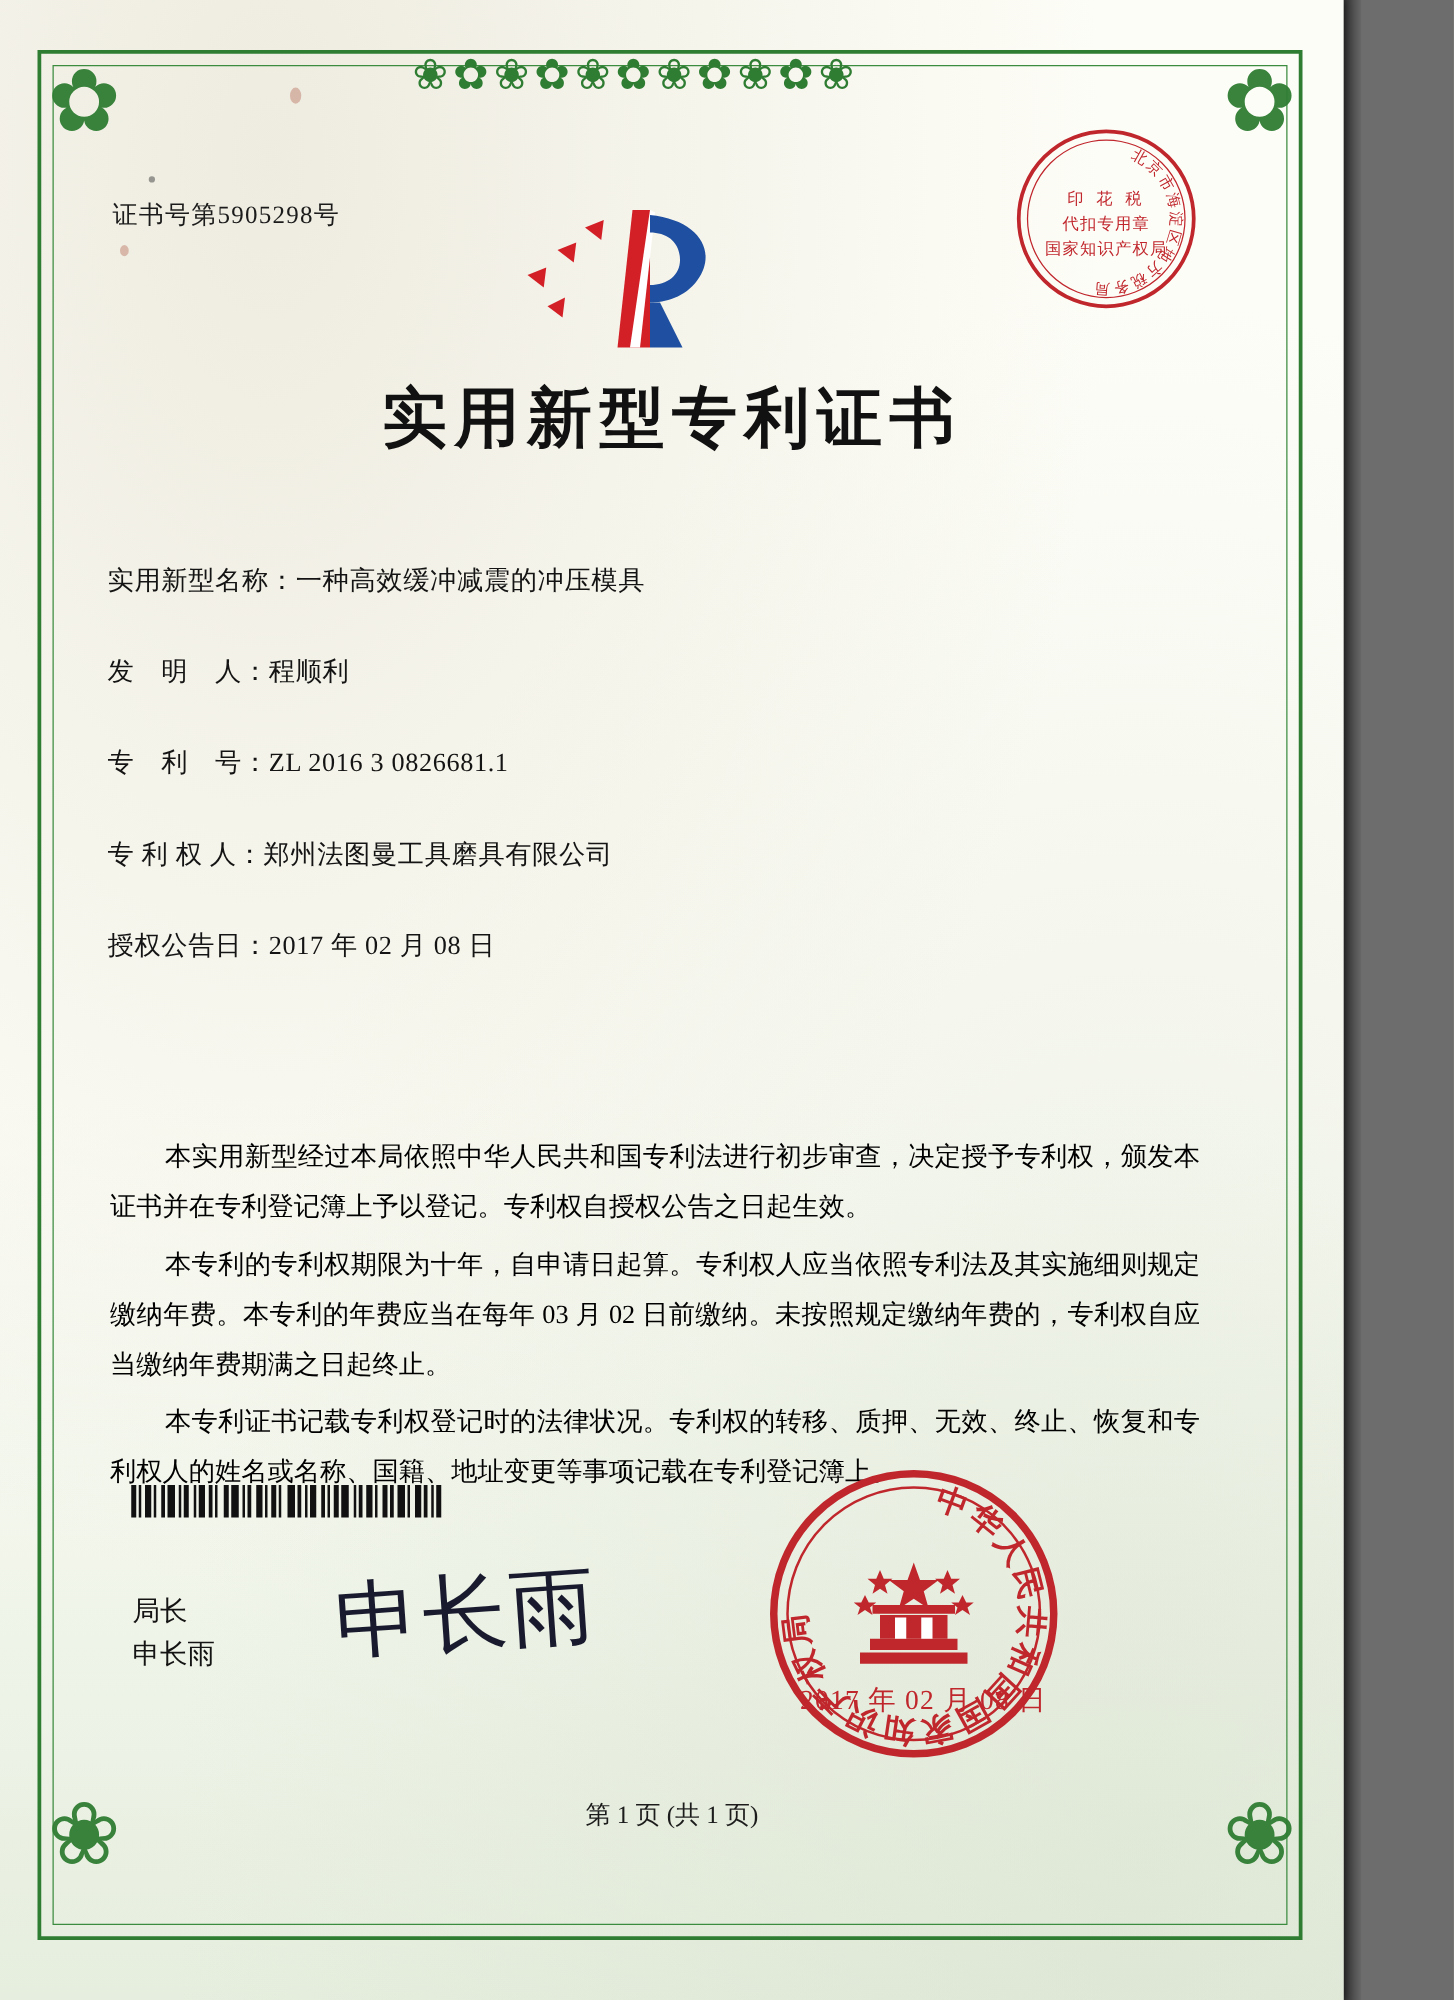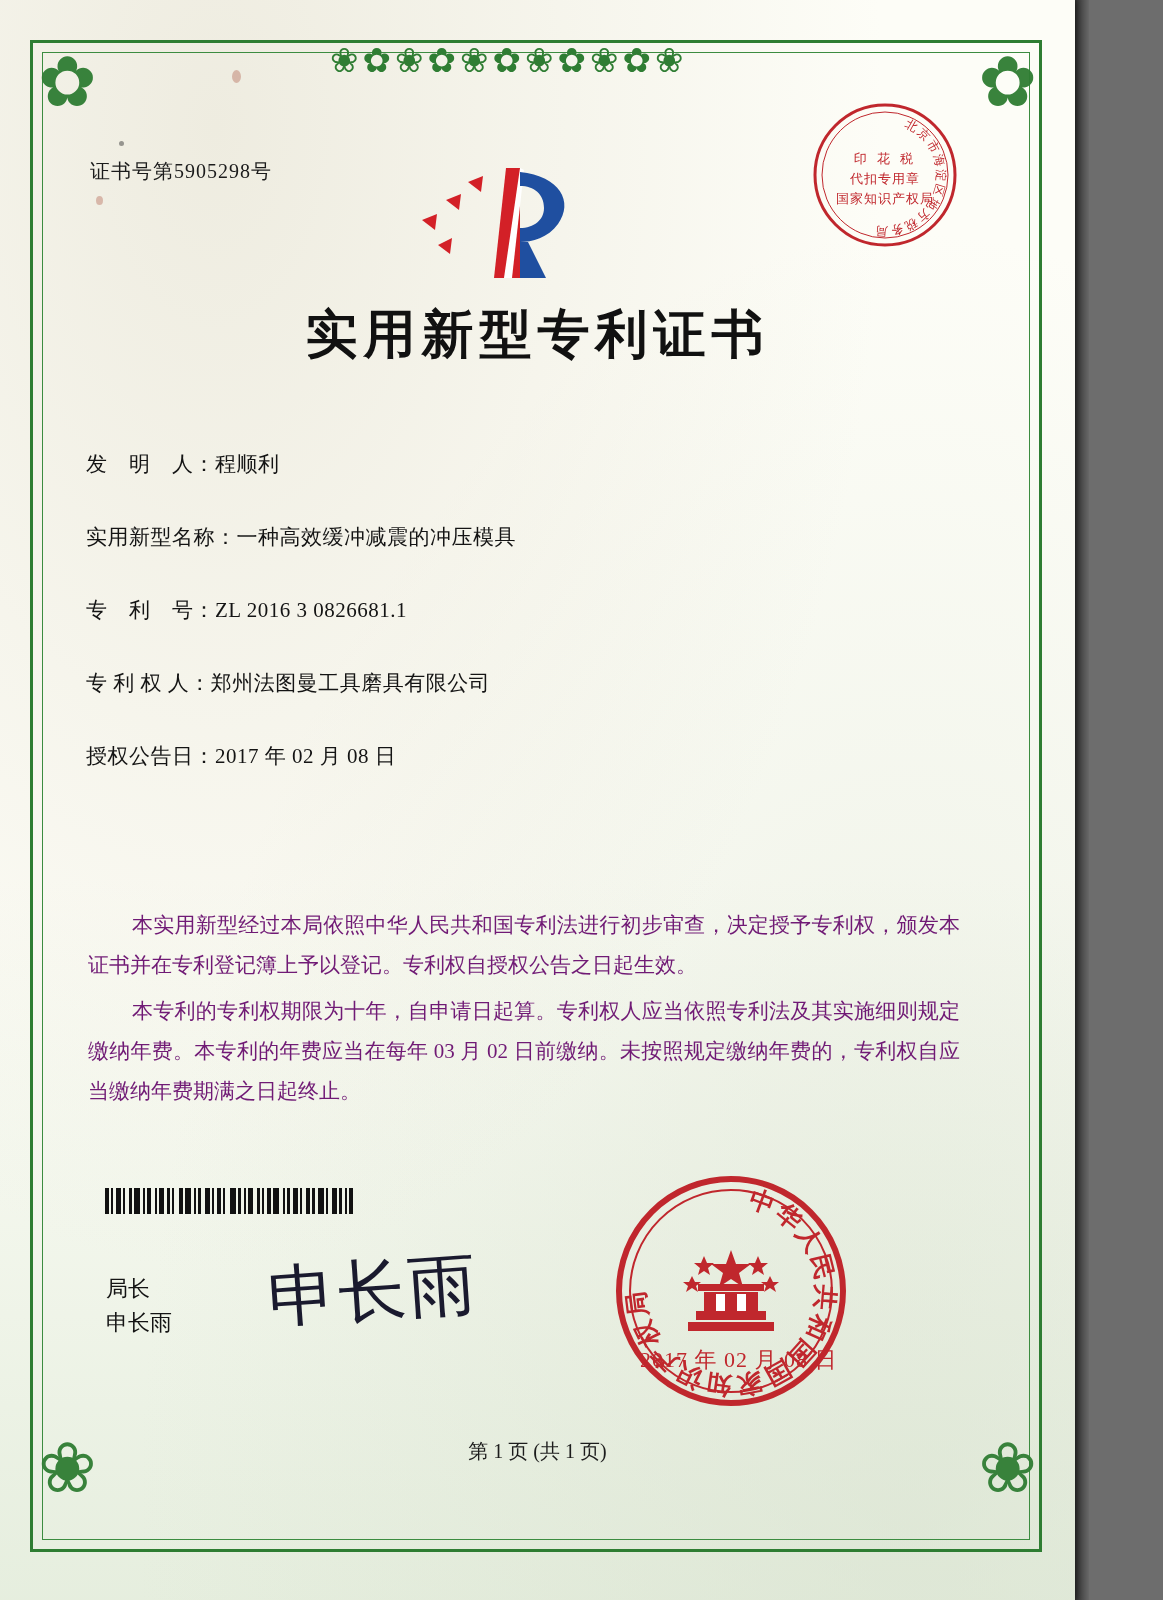--- a/index.html
+++ b/index.html
@@ -125,21 +125,21 @@
   }
   .field .lbl { display: inline-block; }
   .field .val { }
 
   .body-text {
     position: absolute;
     left: 88px; top: 905px;
     width: 872px;
     font-size: 21px;
     line-height: 40px;
-    color: #701a75;
+    color: #000000;
     text-align: justify;
   }
   .body-text p { margin: 0 0 6px 0; text-indent: 44px; }
 
   
   #barcode {
     position: absolute;
     left: 105px; top: 1188px;
     width: 290px; height: 26px;
     display: flex;
@@ -248,39 +248,40 @@
       <text x="75" y="63" font-size="13" fill="#c0272d" text-anchor="middle" font-family="DejaVu Serif, serif" letter-spacing="3">印 花 税</text>
       <text x="75" y="83" font-size="13" fill="#c0272d" text-anchor="middle" font-family="DejaVu Serif, serif" letter-spacing="1">代扣专用章</text>
       <text x="75" y="103" font-size="13" fill="#c0272d" text-anchor="middle" font-family="DejaVu Serif, serif" letter-spacing="1">国家知识产权局</text>
     </svg>
   </div>
 
   <div class="title">实用新型专利证书</div>
 
   <div class="fields">
     <div class="field">
+      <span class="lbl">实用新型名称：</span><span class="val">一种高效缓冲减震的冲压模具</span>
+    </div>
+    <div class="field">
       <span class="lbl">发　明　人：</span><span class="val">程顺利</span>
-    </div>
-    <div class="field">
-      <span class="lbl">实用新型名称：</span><span class="val">一种高效缓冲减震的冲压模具</span>
     </div>
     <div class="field">
       <span class="lbl">专　利　号：</span><span class="val">ZL 2016 3 0826681.1</span>
     </div>
     <div class="field">
       <span class="lbl">专 利 权 人：</span><span class="val">郑州法图曼工具磨具有限公司</span>
     </div>
     <div class="field">
       <span class="lbl">授权公告日：</span><span class="val">2017 年 02 月 08 日</span>
     </div>
   </div>
 
   <div class="body-text">
     <p>本实用新型经过本局依照中华人民共和国专利法进行初步审查，决定授予专利权，颁发本证书并在专利登记簿上予以登记。专利权自授权公告之日起生效。</p>
     <p>本专利的专利权期限为十年，自申请日起算。专利权人应当依照专利法及其实施细则规定缴纳年费。本专利的年费应当在每年 03 月 02 日前缴纳。未按照规定缴纳年费的，专利权自应当缴纳年费期满之日起终止。</p>
+    <p>本专利证书记载专利权登记时的法律状况。专利权的转移、质押、无效、终止、恢复和专利权人的姓名或名称、国籍、地址变更等事项记载在专利登记簿上。</p>
   </div>
 
   <div id="barcode">
     <i style="width:4px"></i>
       <i style="width:2px;background:transparent"></i>
     <i style="width:2px"></i>
       <i style="width:3px;background:transparent"></i>
     <i style="width:5px"></i>
       <i style="width:2px;background:transparent"></i>
     <i style="width:2px"></i>

